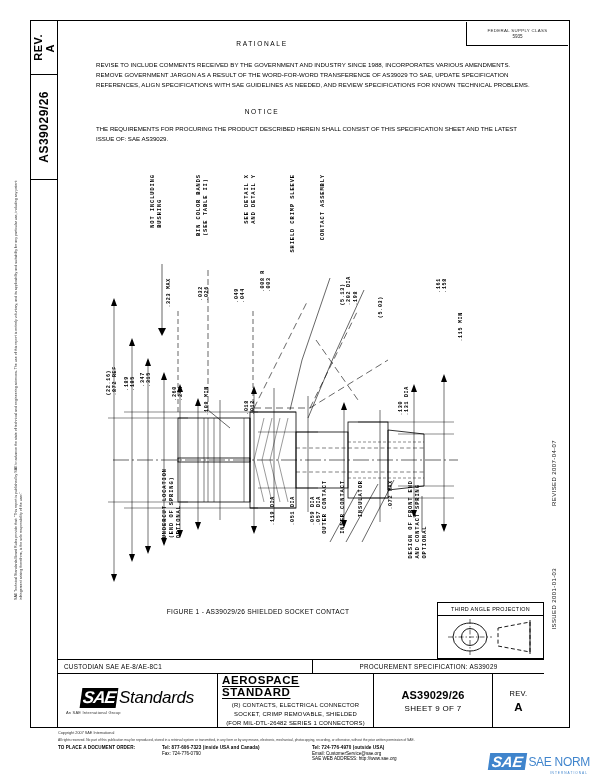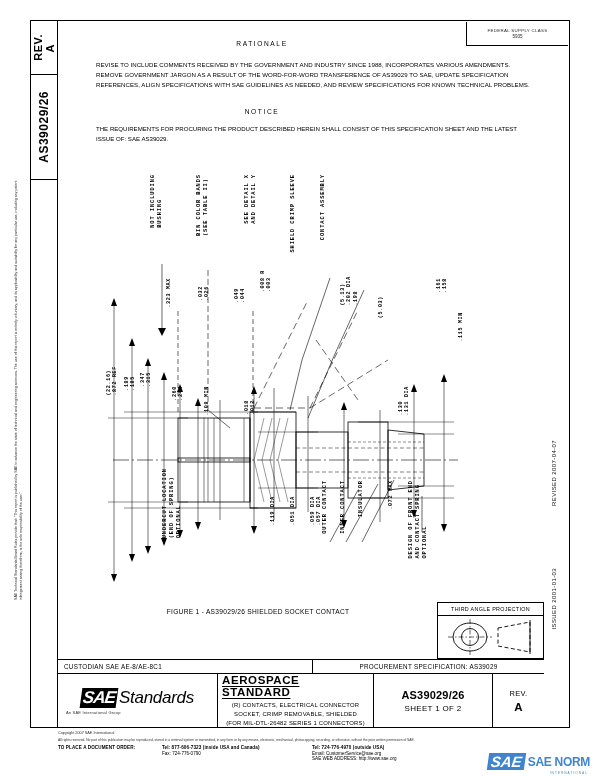--- a/index.html
+++ b/index.html
@@ -125,21 +125,21 @@
   .f-order .col2{width:170px;font-weight:bold;}
   .f-order2{display:flex;font-size:4.6px;margin-top:1px;}
   .f-order2 .lbl{width:104px;}
   .f-order2 .col{width:150px;}
   .f-order2 .col2{width:170px;}
 
   
   .wm{position:absolute;right:10px;bottom:6px;display:flex;align-items:center;opacity:.85;}
   .wm .badge{font-size:15px;font-weight:bold;font-style:italic;color:#1e6fc4;
              background:#1e6fc4;color:#fff;padding:0 3px;transform:skewX(-8deg);}
-  .wm .txt{font-size:12px;font-weight:bold;color:#1e6fc4;margin-left:3px;letter-spacing:-.3px;}
+  .wm .txt{font-size:12px;font-weight:normal;color:#1e6fc4;margin-left:3px;letter-spacing:-.3px;}
   .wm .sub{position:absolute;right:2px;bottom:-5px;font-size:3.2px;color:#1e6fc4;
            letter-spacing:1px;}
 </style>
 </head>
 <body>
 
 <div class="page">
 
   <div class="disclaimer">
     <p>SAE Technical Standards Board Rules provide that: "This report is published by SAE to advance the state of technical and engineering sciences. The use of this report is entirely voluntary, and its applicability and suitability for any particular use, including any patent infringement arising therefrom, is the sole responsibility of the user."</p>
@@ -381,21 +381,21 @@
       <div class="saetag">An SAE International Group</div>
     </div>
     <div class="tb-mid">
       <div class="as-std">AEROSPACE STANDARD</div>
       <div class="as-sub">(R) CONTACTS, ELECTRICAL CONNECTOR</div>
       <div class="as-sub" style="margin-top:0">SOCKET, CRIMP REMOVABLE, SHIELDED</div>
       <div class="as-sub" style="margin-top:0">(FOR MIL-DTL-26482 SERIES 1 CONNECTORS)</div>
     </div>
     <div class="tb-right">
       <div class="as-no">AS39029/26</div>
-      <div class="as-sheet">SHEET 1 OF 2</div>
+      <div class="as-sheet">SHEET 9 OF 7</div>
     </div>
     <div class="tb-right2">
       <div class="rv-l">REV.</div>
       <div class="rv-v">A</div>
     </div>
   </div>
 
   <div class="footer">
     <div class="f-copy">Copyright  2007 SAE International</div>
     <div class="f-rights">All rights reserved. No part of this publication may be reproduced, stored in a retrieval system or transmitted, in any form or by any means, electronic, mechanical, photocopying, recording, or otherwise, without the prior written permission of SAE.</div>

